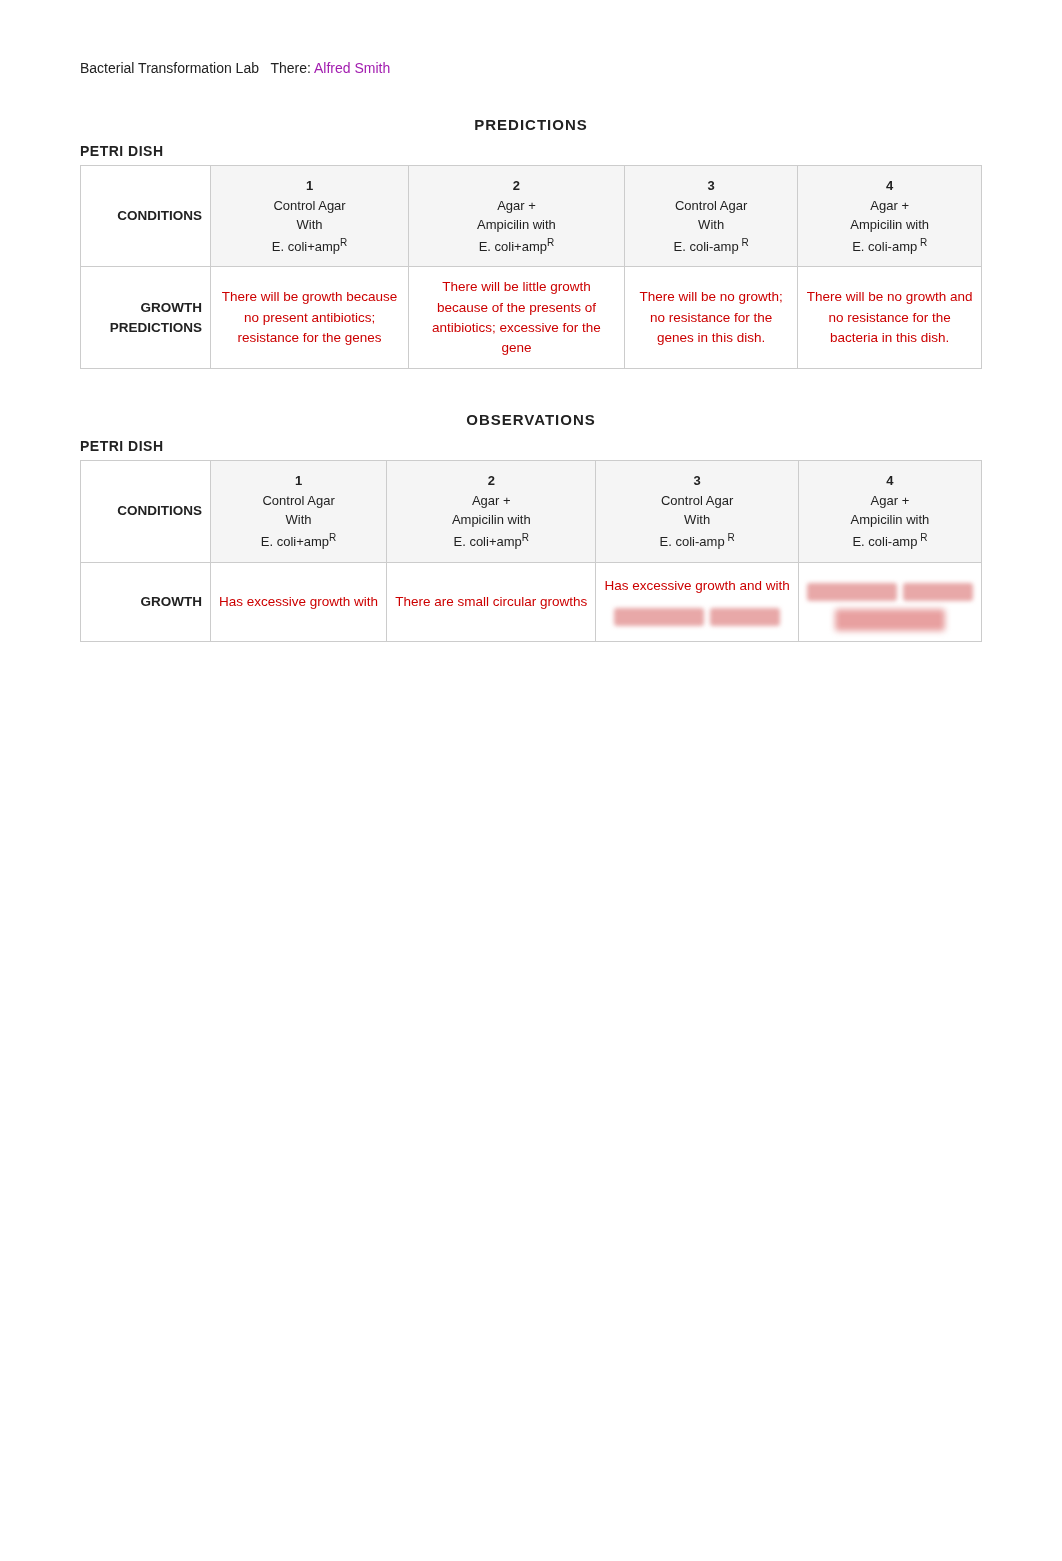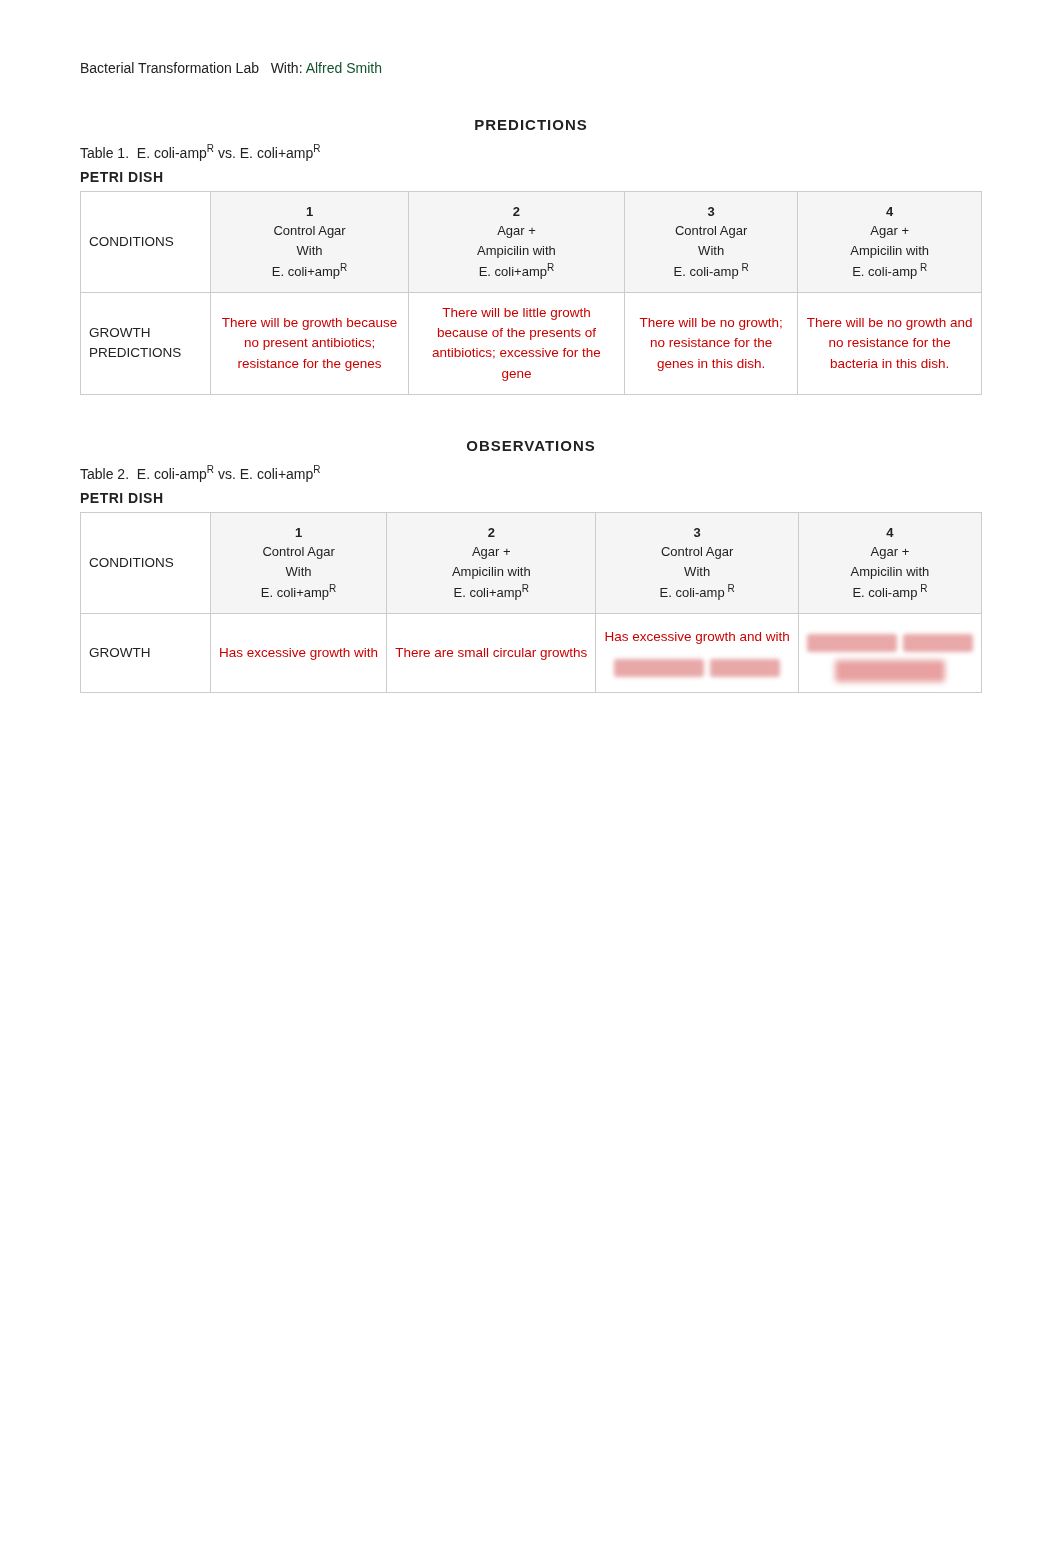--- a/index.html
+++ b/index.html
@@ -10,21 +10,21 @@
       color: #222;
       width: 1062px;
       min-height: 1561px;
       padding: 60px 80px;
     }
     .header-line {
       font-size: 14px;
       margin-bottom: 40px;
     }
     .name-red {
-      color: #14532d;
+      color: #a21caf;
     }
     .section-title {
       text-align: center;
       font-size: 15px;
       font-weight: bold;
       letter-spacing: 1px;
       margin-bottom: 10px;
     }
     .table-label {
       font-size: 14px;
@@ -48,22 +48,22 @@
     }
     td {
       border: 1px solid #ccc;
       padding: 10px 8px;
       vertical-align: middle;
       text-align: center;
       font-size: 13.5px;
       line-height: 1.5;
     }
     td.row-header {
-      font-weight: normal;
-      text-align: left;
+      font-weight: bold;
+      text-align: right;
       width: 130px;
     }
     td.col-header {
       background: #f5f5f5;
       font-size: 13px;
     }
     .red-text {
       color: #cc0000;
     }
     .blurred-block {
@@ -102,32 +102,27 @@
     }
     .obs-gap {
       margin-bottom: 6px;
     }
   </style>
 </head>
 <body>
 
 <div class="header-line">
   <span>Bacterial Transformation Lab</span>&nbsp;&nbsp;
-  <span>With:</span>
+  <span>There:</span>
   <span class="name-red">Alfred Smith</span>
 </div>
 
 <div class="section-gap">
   <div class="section-title">PREDICTIONS</div>
 
-  <div class="table-label">
-    <span>Table 1.</span>&nbsp;
-    <span>E. coli-amp</span><sup>R</sup>
-    <span>vs. E. coli+amp</span><sup>R</sup>
-  </div>
 
   <div class="petri-label">PETRI DISH</div>
 
   <table>
     <tbody>
         <tr>
       <td class="row-header">CONDITIONS</td>
       <td class="col-header">
         <strong>1</strong><br>
         <span>Control Agar</span><br>
@@ -171,25 +166,20 @@
         <span class="red-text">There will be no growth and no resistance for the bacteria in this dish.</span>
       </td>
     </tr>
   </tbody>
     </table>
 </div>
 
 <div class="obs-gap">
   <div class="section-title">OBSERVATIONS</div>
 
-  <div class="table-label">
-    <span>Table 2.</span>&nbsp;
-    <span>E. coli-amp</span><sup>R</sup>
-    <span>vs. E. coli+amp</span><sup>R</sup>
-  </div>
 
   <div class="petri-label">PETRI DISH</div>
 
   <table>
     <tbody>
         <tr>
       <td class="row-header">CONDITIONS</td>
       <td class="col-header">
         <strong>1</strong><br>
         <span>Control Agar</span><br>

